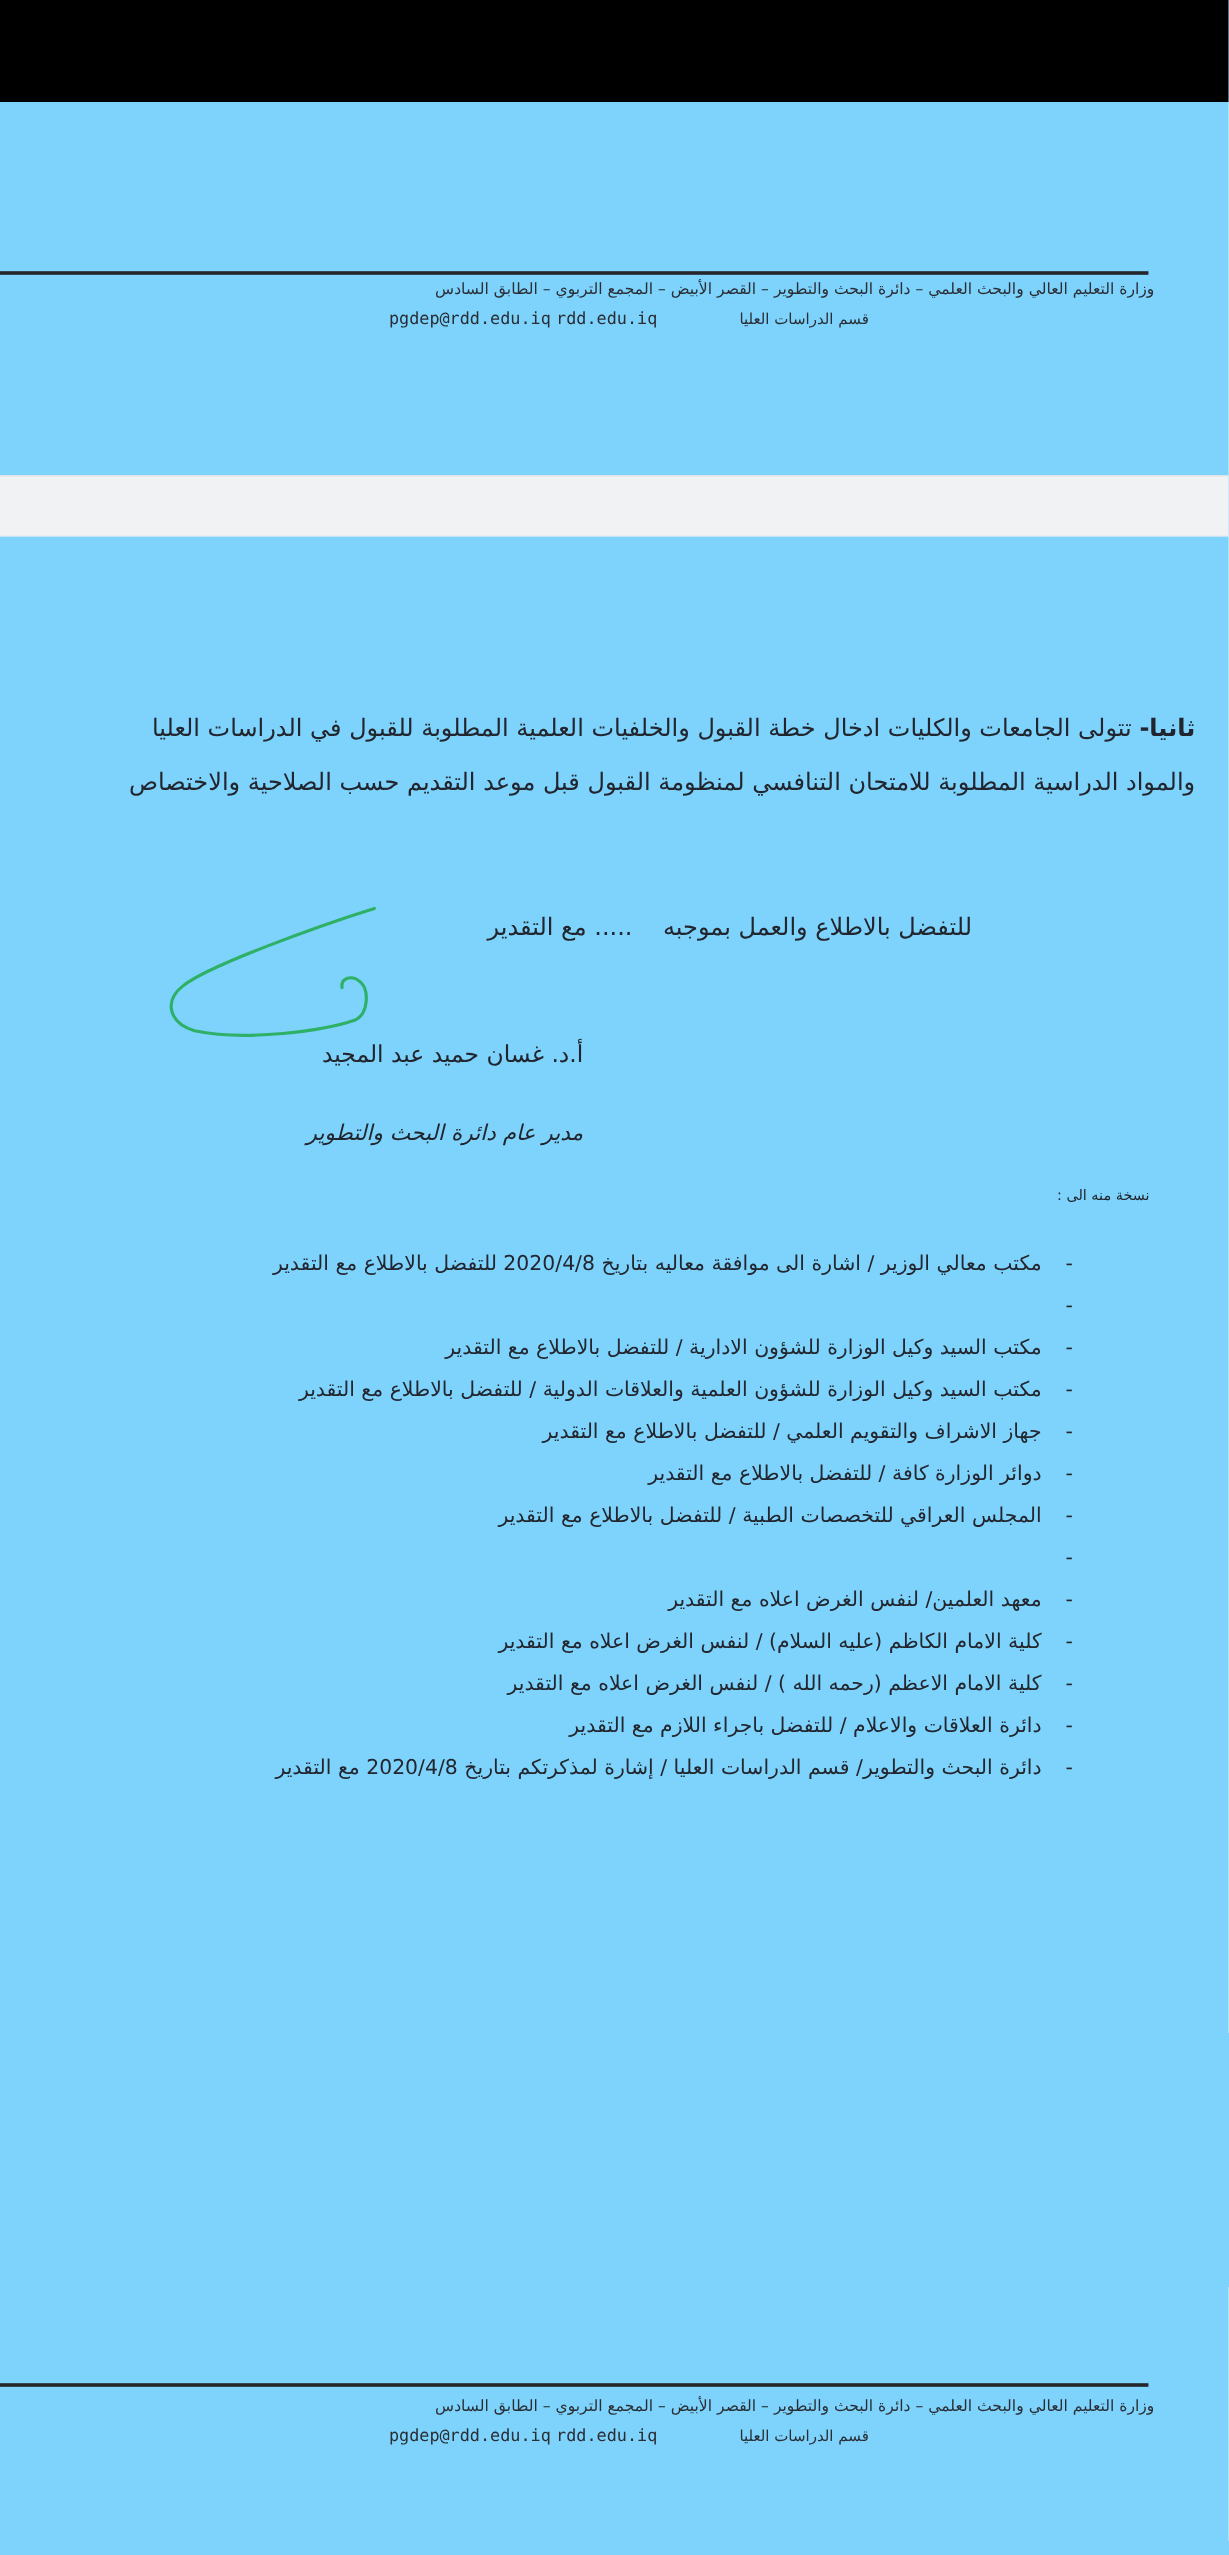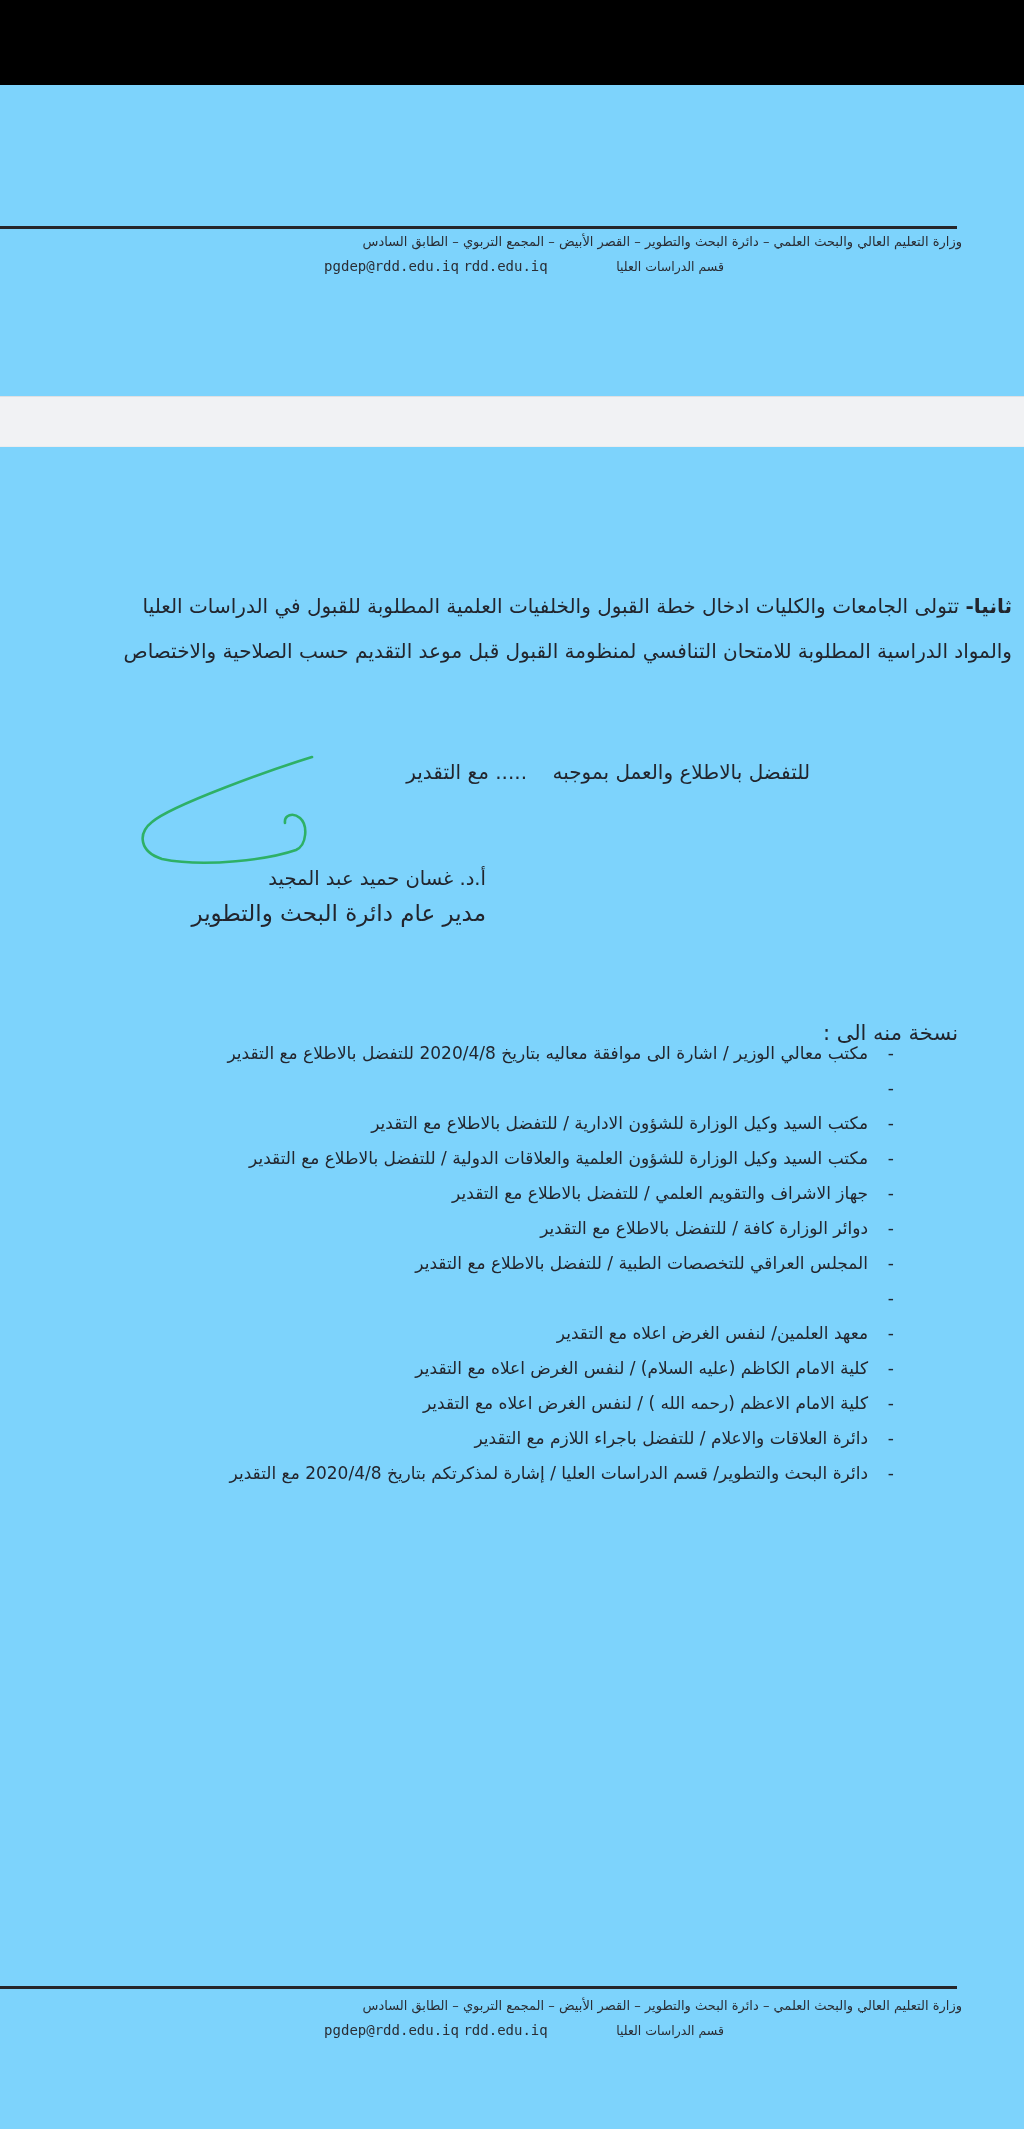--- a/index.html
+++ b/index.html
@@ -15,31 +15,31 @@
   .lh-line2{position:absolute;left:0;right:300px;direction:rtl;text-align:right;
             white-space:nowrap;font-size:14px;color:#2a2d34;}
   .lh-line2.hdr{top:258px;} .lh-line2.ftr{top:2022px;}
   .mono{font-family:"DejaVu Sans Mono",monospace;font-size:14px;}
   .dept{font-size:12.5px;}
   .gap-email{margin-inline-start:64px;}
   .band{position:absolute;left:0;top:396px;width:1024px;height:49px;background:#f1f2f4;
         border-top:1px solid #dfe0e3;border-bottom:1px solid #ebecee;}
   .para{position:absolute;left:0;right:0;top:584px;}
   .para-line{direction:rtl;text-align:right;white-space:nowrap;overflow:hidden;
-             padding-right:12px;height:45px;line-height:45px;font-size:20px;color:#22252d;}
+             padding-right:28px;height:45px;line-height:45px;font-size:20px;color:#22252d;}
   .lead{font-weight:bold;}
   .closing{position:absolute;right:214px;top:752px;direction:rtl;text-align:right;
            white-space:pre;font-size:20px;line-height:40px;color:#22252d;}
   .sig-svg{position:absolute;left:110px;top:745px;}
   .sig-name{position:absolute;right:538px;top:862px;direction:rtl;white-space:nowrap;
             font-size:19.5px;line-height:34px;color:#22252d;text-align:right;}
-  .sig-title{position:absolute;right:538px;top:896px;direction:rtl;white-space:nowrap;
-             font-size:23px;line-height:34px;color:#22252d;}
-  .cc-label{position:absolute;right:66px;top:1015px;direction:rtl;white-space:nowrap;
-            font-size:21px;line-height:36px;color:#22252d;}
+  .sig-title{position:absolute;right:538px;top:928px;direction:rtl;white-space:nowrap;
+             font-size:18px;line-height:34px;color:#22252d;font-style:italic;}
+  .cc-label{position:absolute;right:66px;top:978px;direction:rtl;white-space:nowrap;
+            font-size:12px;line-height:36px;color:#22252d;}
   .cc-list{position:absolute;left:0;right:130px;top:1036px;direction:rtl;}
   .cc-item{display:flex;direction:rtl;height:35px;line-height:35px;font-size:17px;color:#23262e;}
   .dash{width:26px;flex:0 0 26px;}
   .cc-text{white-space:nowrap;}
 </style>
 </head>
 <body>
 
 <div class="page">
 

